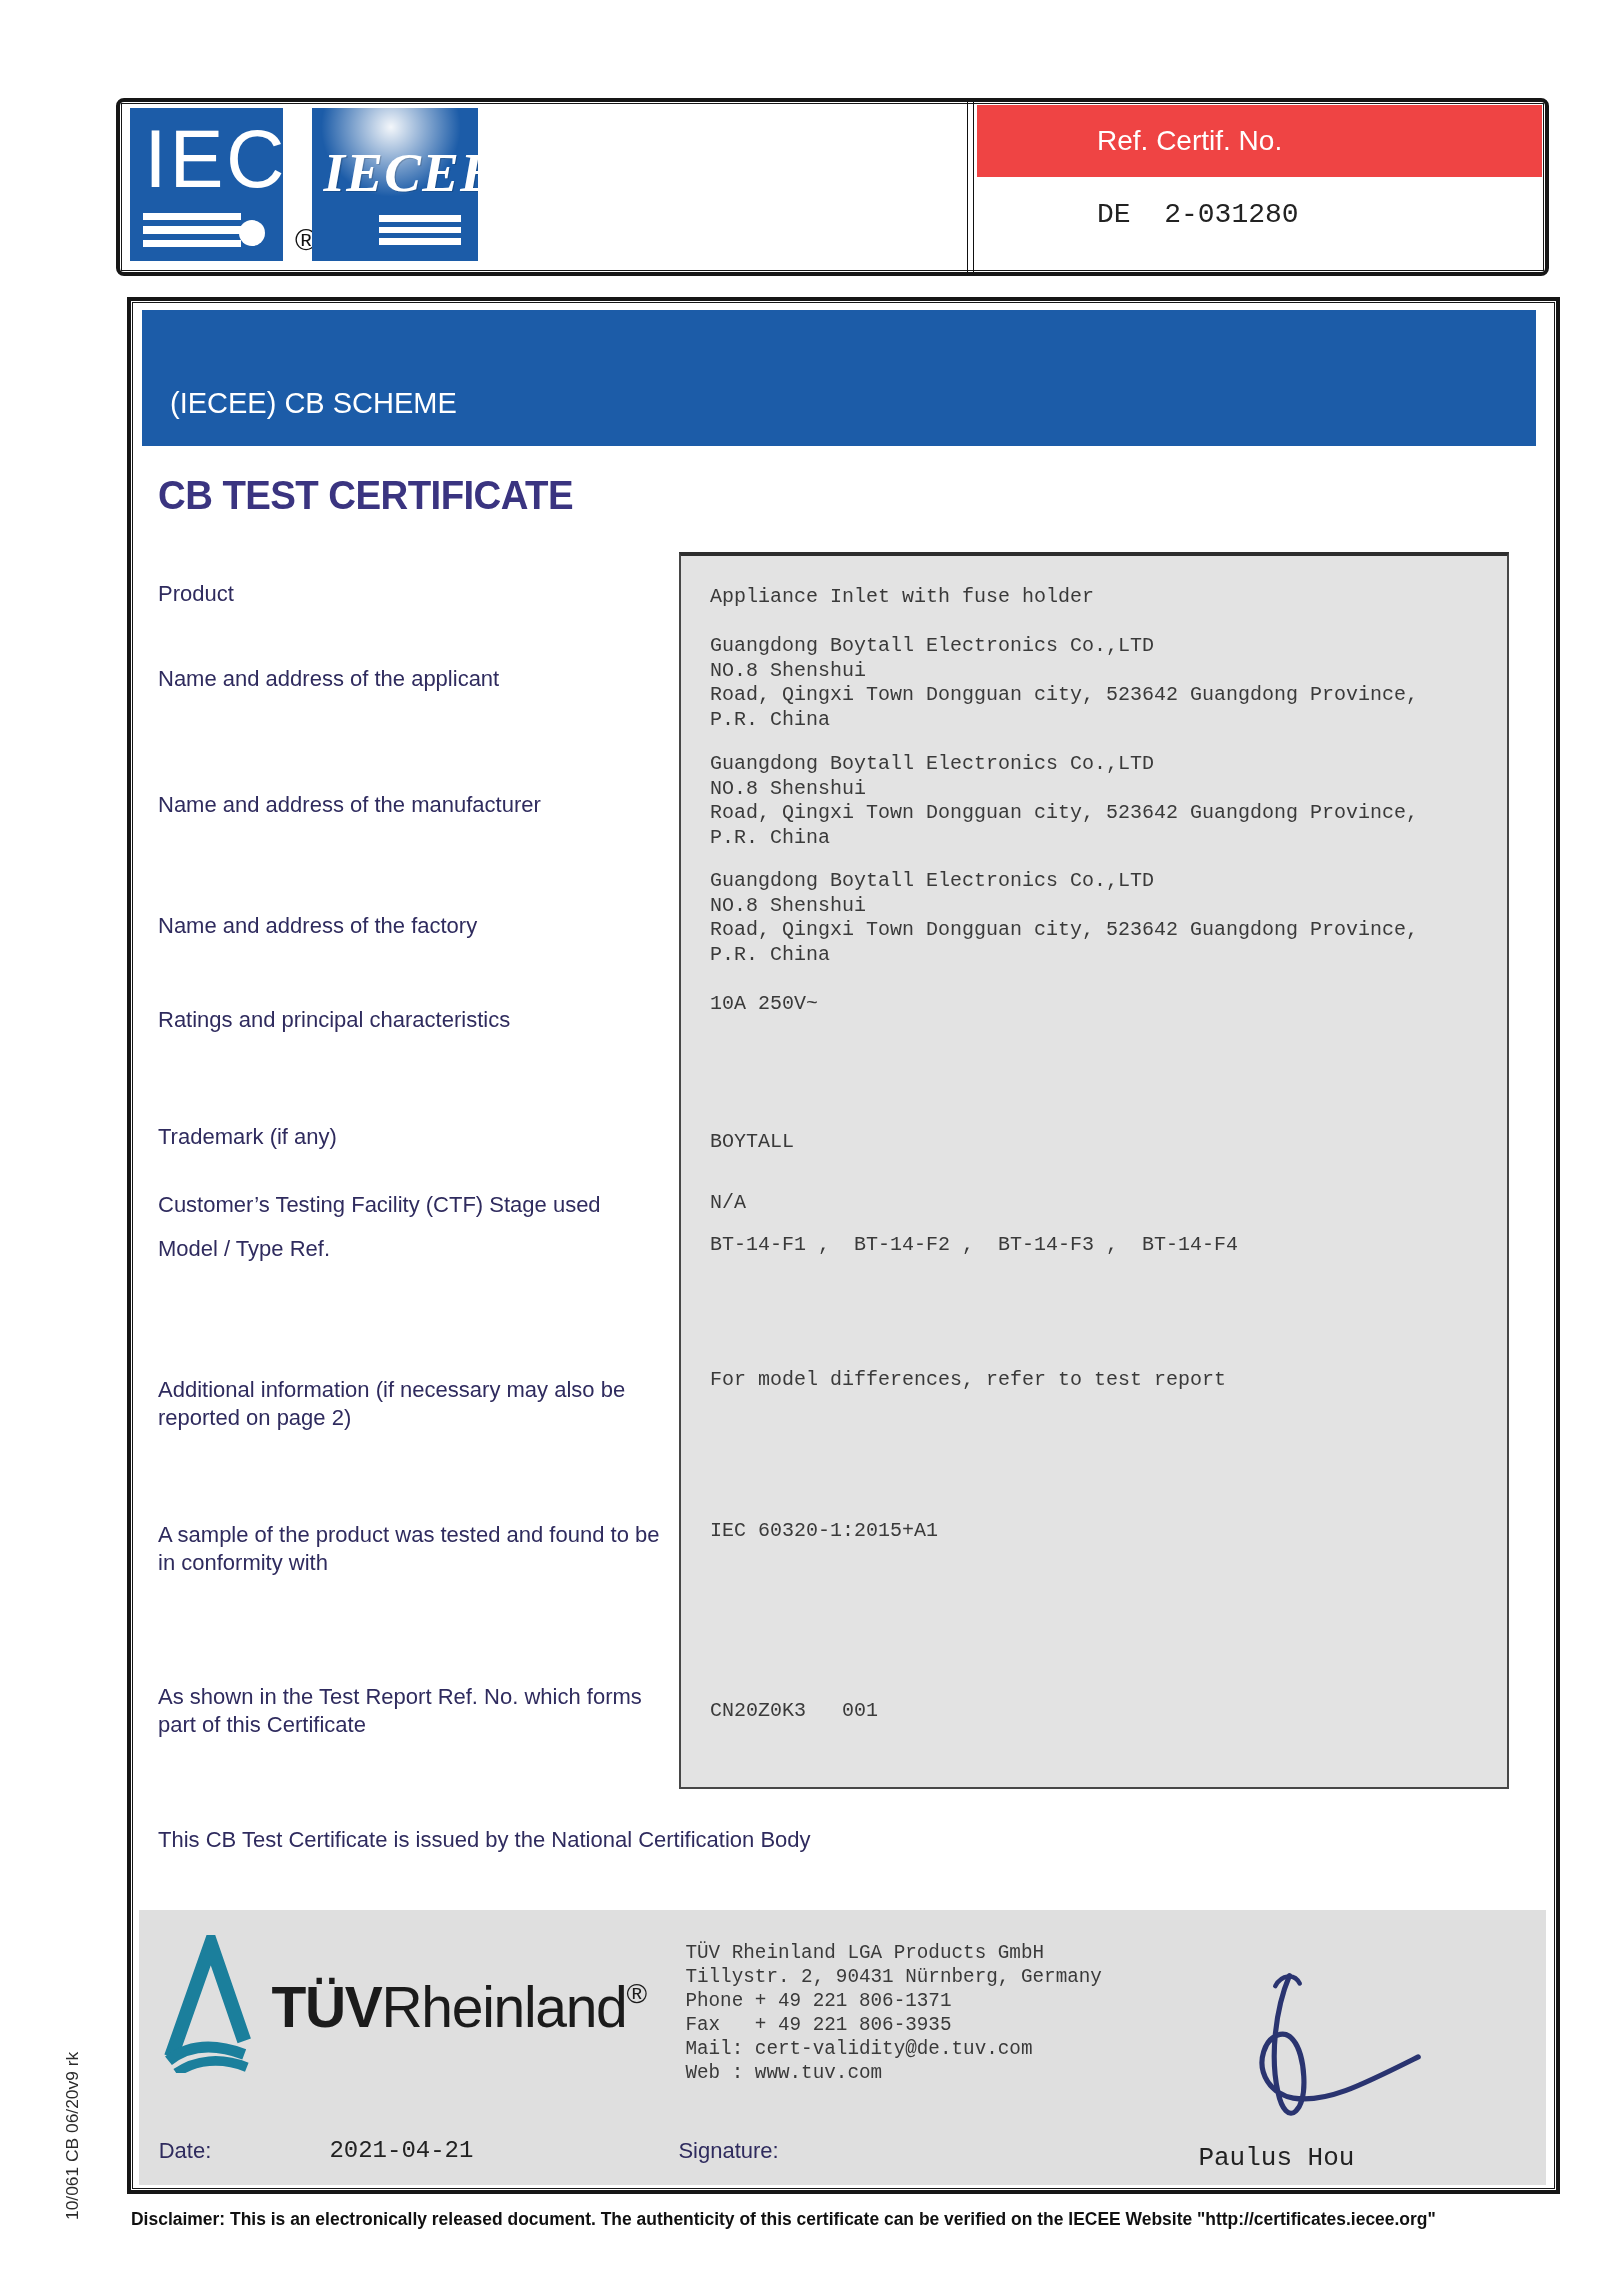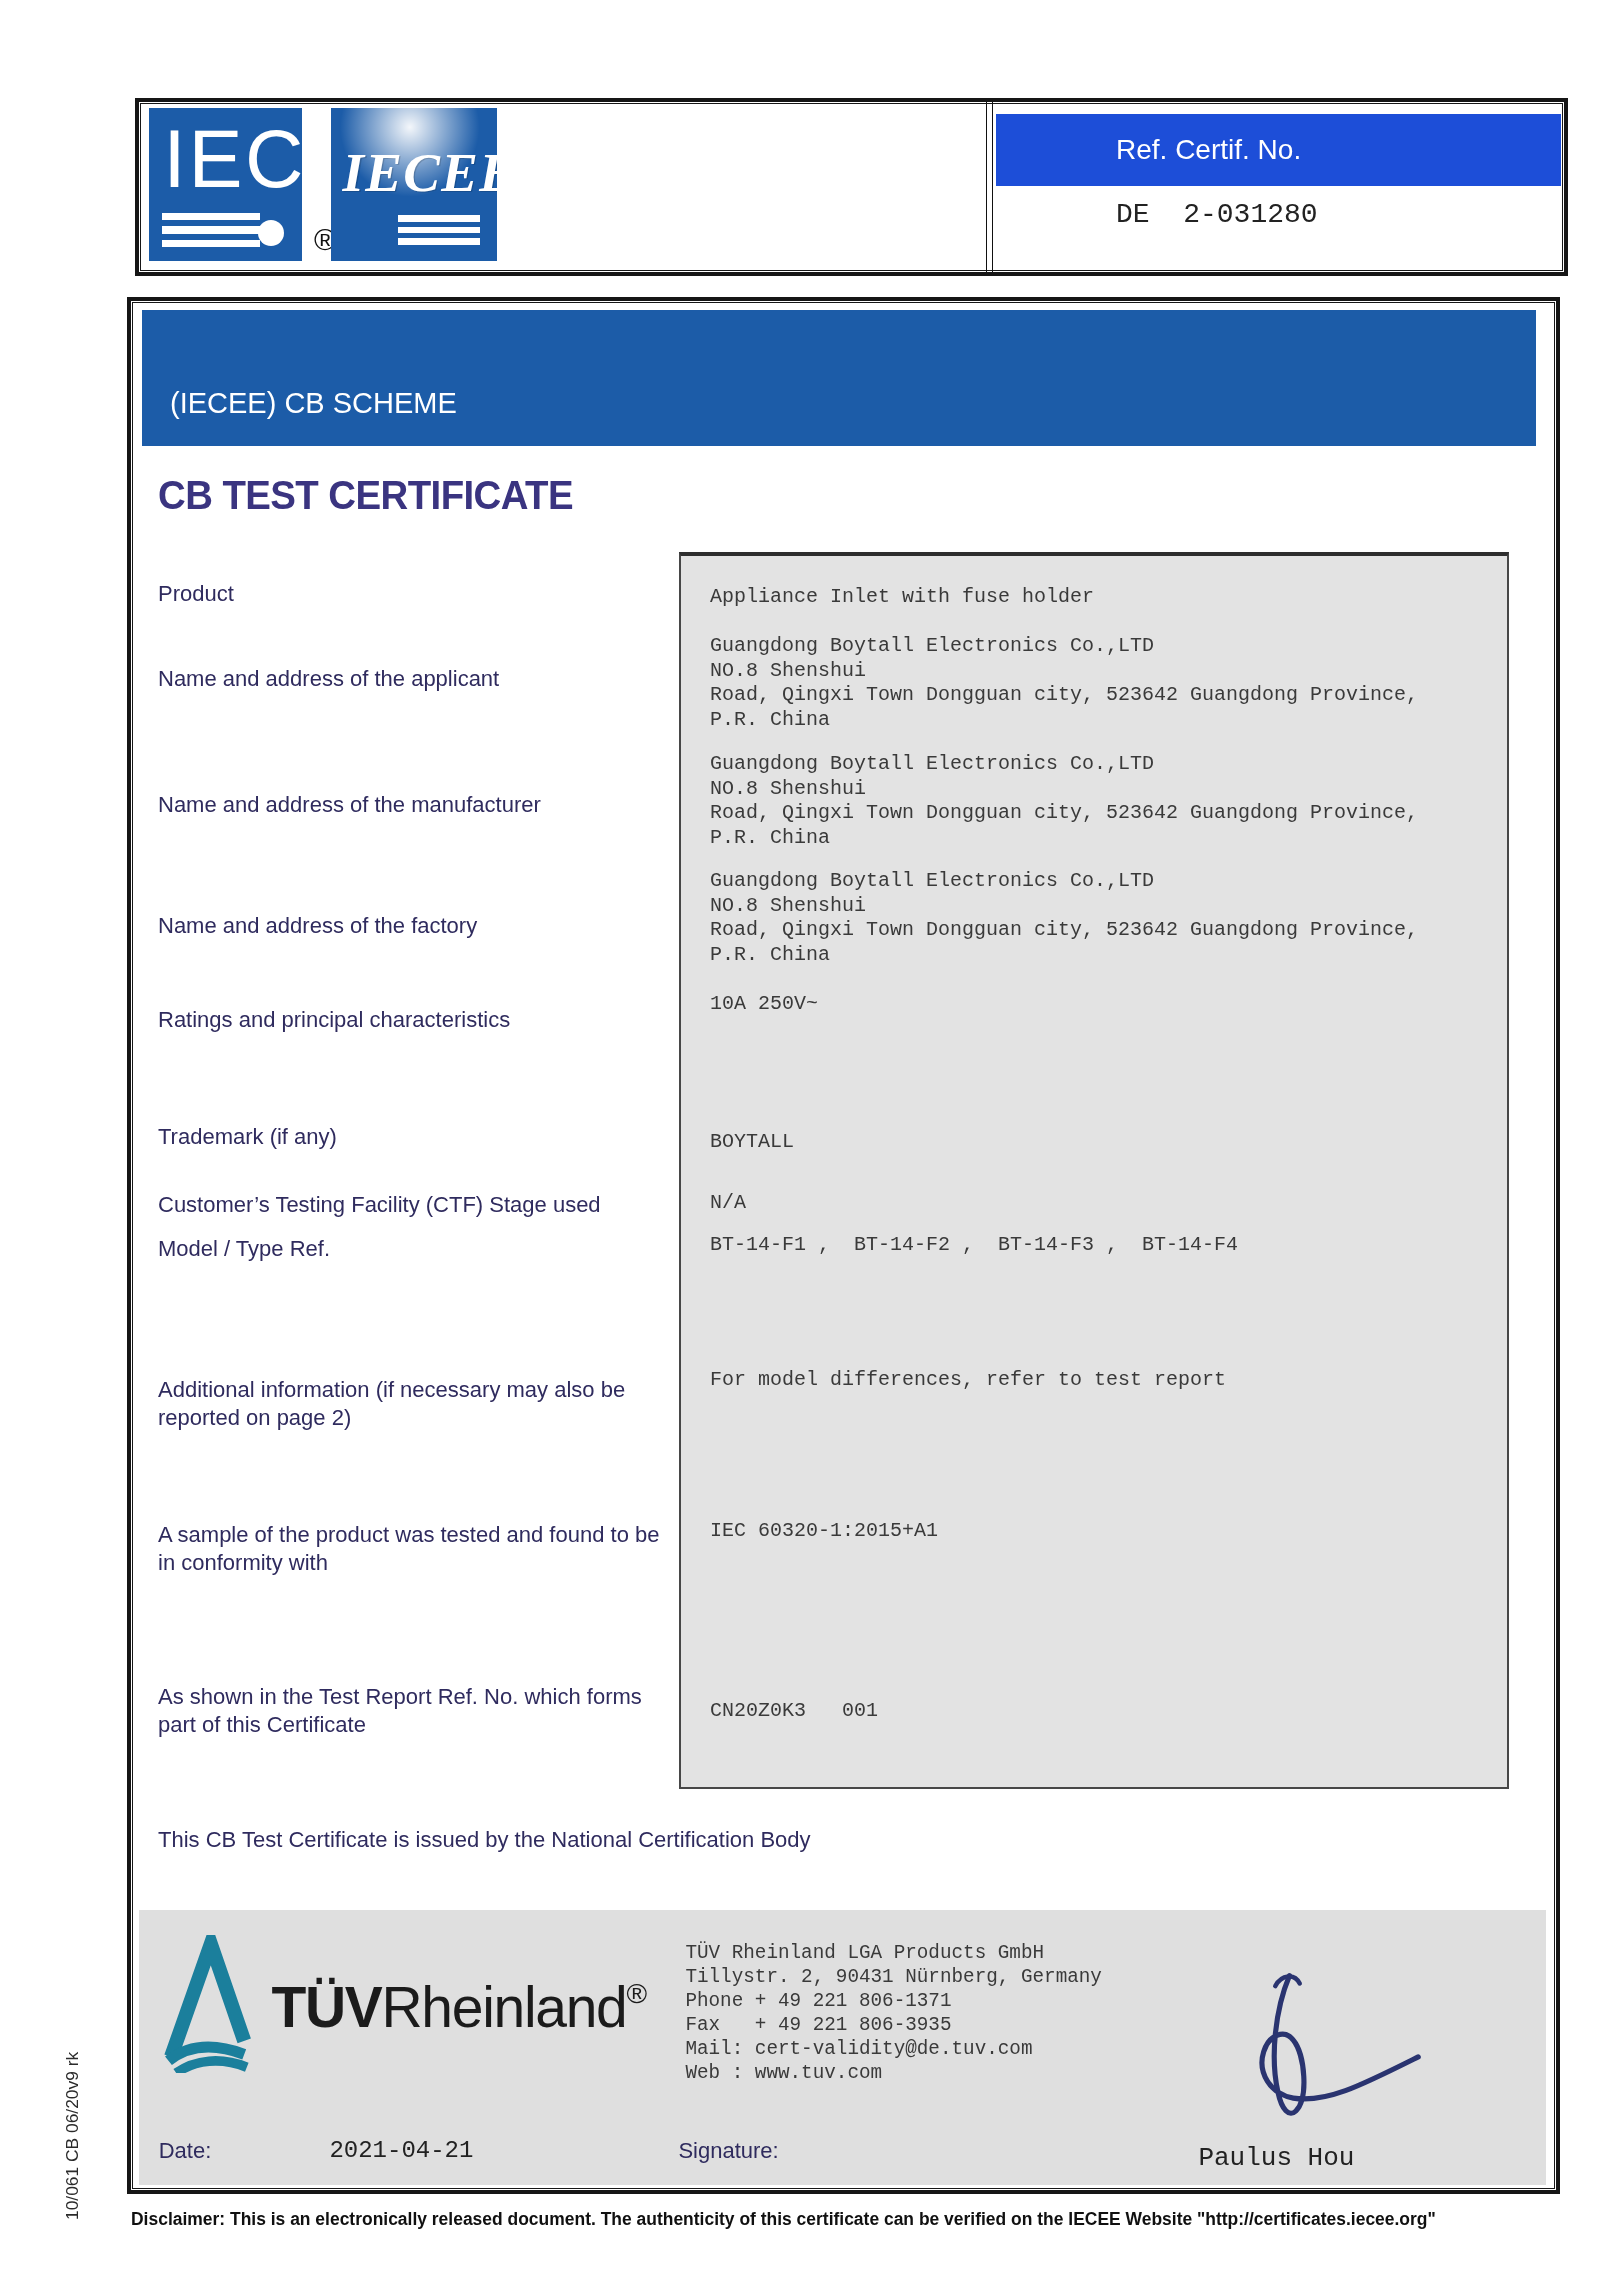--- a/index.html
+++ b/index.html
@@ -3,40 +3,40 @@
 <meta charset="utf-8">
 <style>
   html,body{margin:0;padding:0;background:#ffffff;}
   #page{position:relative;width:1623px;height:2295px;background:#fff;
         font-family:"Liberation Sans",sans-serif;overflow:hidden;}
 
   .box{position:absolute;border:4.5px solid #161616;background:#fff;}
   .inner-line{position:absolute;inset:1.3px;border:1.3px solid #161616;pointer-events:none;}
 
   
-  #top-box{left:135px;top:98px;width:1425px;height:170px;}
+  #top-box{left:116px;top:98px;width:1425px;height:170px;border-radius:8px;}
   .logo-square{position:absolute;background:#1c5ca8;}
   #iec-square{left:10.3px;top:6.4px;width:153px;height:153px;}
   #iec-text{position:absolute;left:14px;top:5.1px;color:#fff;font-size:81px;font-weight:400;
             letter-spacing:2.6px;font-family:"Liberation Sans",sans-serif;}
   .iec-bars{position:absolute;left:13px;bottom:14px;}
   .iec-bar{width:98px;height:7.7px;background:#fff;margin-top:5.8px;}
   .iec-dot{position:absolute;right:18px;bottom:15.4px;width:26px;height:26px;border-radius:50%;background:#fff;}
   #reg-mark{position:absolute;left:175px;top:121px;font-size:30px;color:#111;}
   #iecee-square{left:192px;top:6.4px;width:166px;height:153px;overflow:hidden;}
   .iecee-shine{position:absolute;left:-13px;top:-39px;width:167px;height:129px;border-radius:50%;
                background:radial-gradient(circle at 55% 45%,rgba(255,255,255,.95) 0%,rgba(255,255,255,0) 60%);}
   #iecee-text{position:absolute;left:11.6px;top:33px;color:#fff;font-size:55px;font-weight:700;font-style:italic;
               font-family:"Liberation Serif",serif;letter-spacing:1.3px;text-shadow:1.3px 1.3px 0 rgba(0,0,0,.15);}
   .iecee-bars{position:absolute;right:16.7px;bottom:16.7px;}
   .iecee-bar{width:82px;height:6.4px;background:#fff;margin-top:5.1px;}
   #tm-mark{position:absolute;left:367px;top:147px;font-size:22px;color:#111;letter-spacing:0.6px;margin-top:48px;}
   #top-divider{position:absolute;left:847px;top:0;bottom:0;width:5.1px;
                border-left:1.9px solid #111;border-right:1.9px solid #111;}
-  #ref-head{position:absolute;left:857px;top:2.6px;right:2.6px;height:72px;background:#1d4ed8;margin-top:9px;}
+  #ref-head{position:absolute;left:857px;top:2.6px;right:2.6px;height:72px;background:#ef4444;}
   #ref-label{color:#fff;font-size:28px;line-height:72px;padding-left:120px;}
   #ref-value{position:absolute;left:977px;top:97px;font-family:"Liberation Mono","DejaVu Sans Mono",monospace;
              font-size:28px;color:#222;white-space:pre;}
 
   
   #main-box{left:127px;top:297px;width:1425px;height:1889px;}
   #banner{position:absolute;left:11px;top:9px;width:1394px;height:136px;background:#1c5ca8;
           color:#fff;font-size:29px;padding-left:28px;box-sizing:border-box;}
   #banner .bl{position:absolute;left:28px;}
   #banner-line1{top:31px;}

